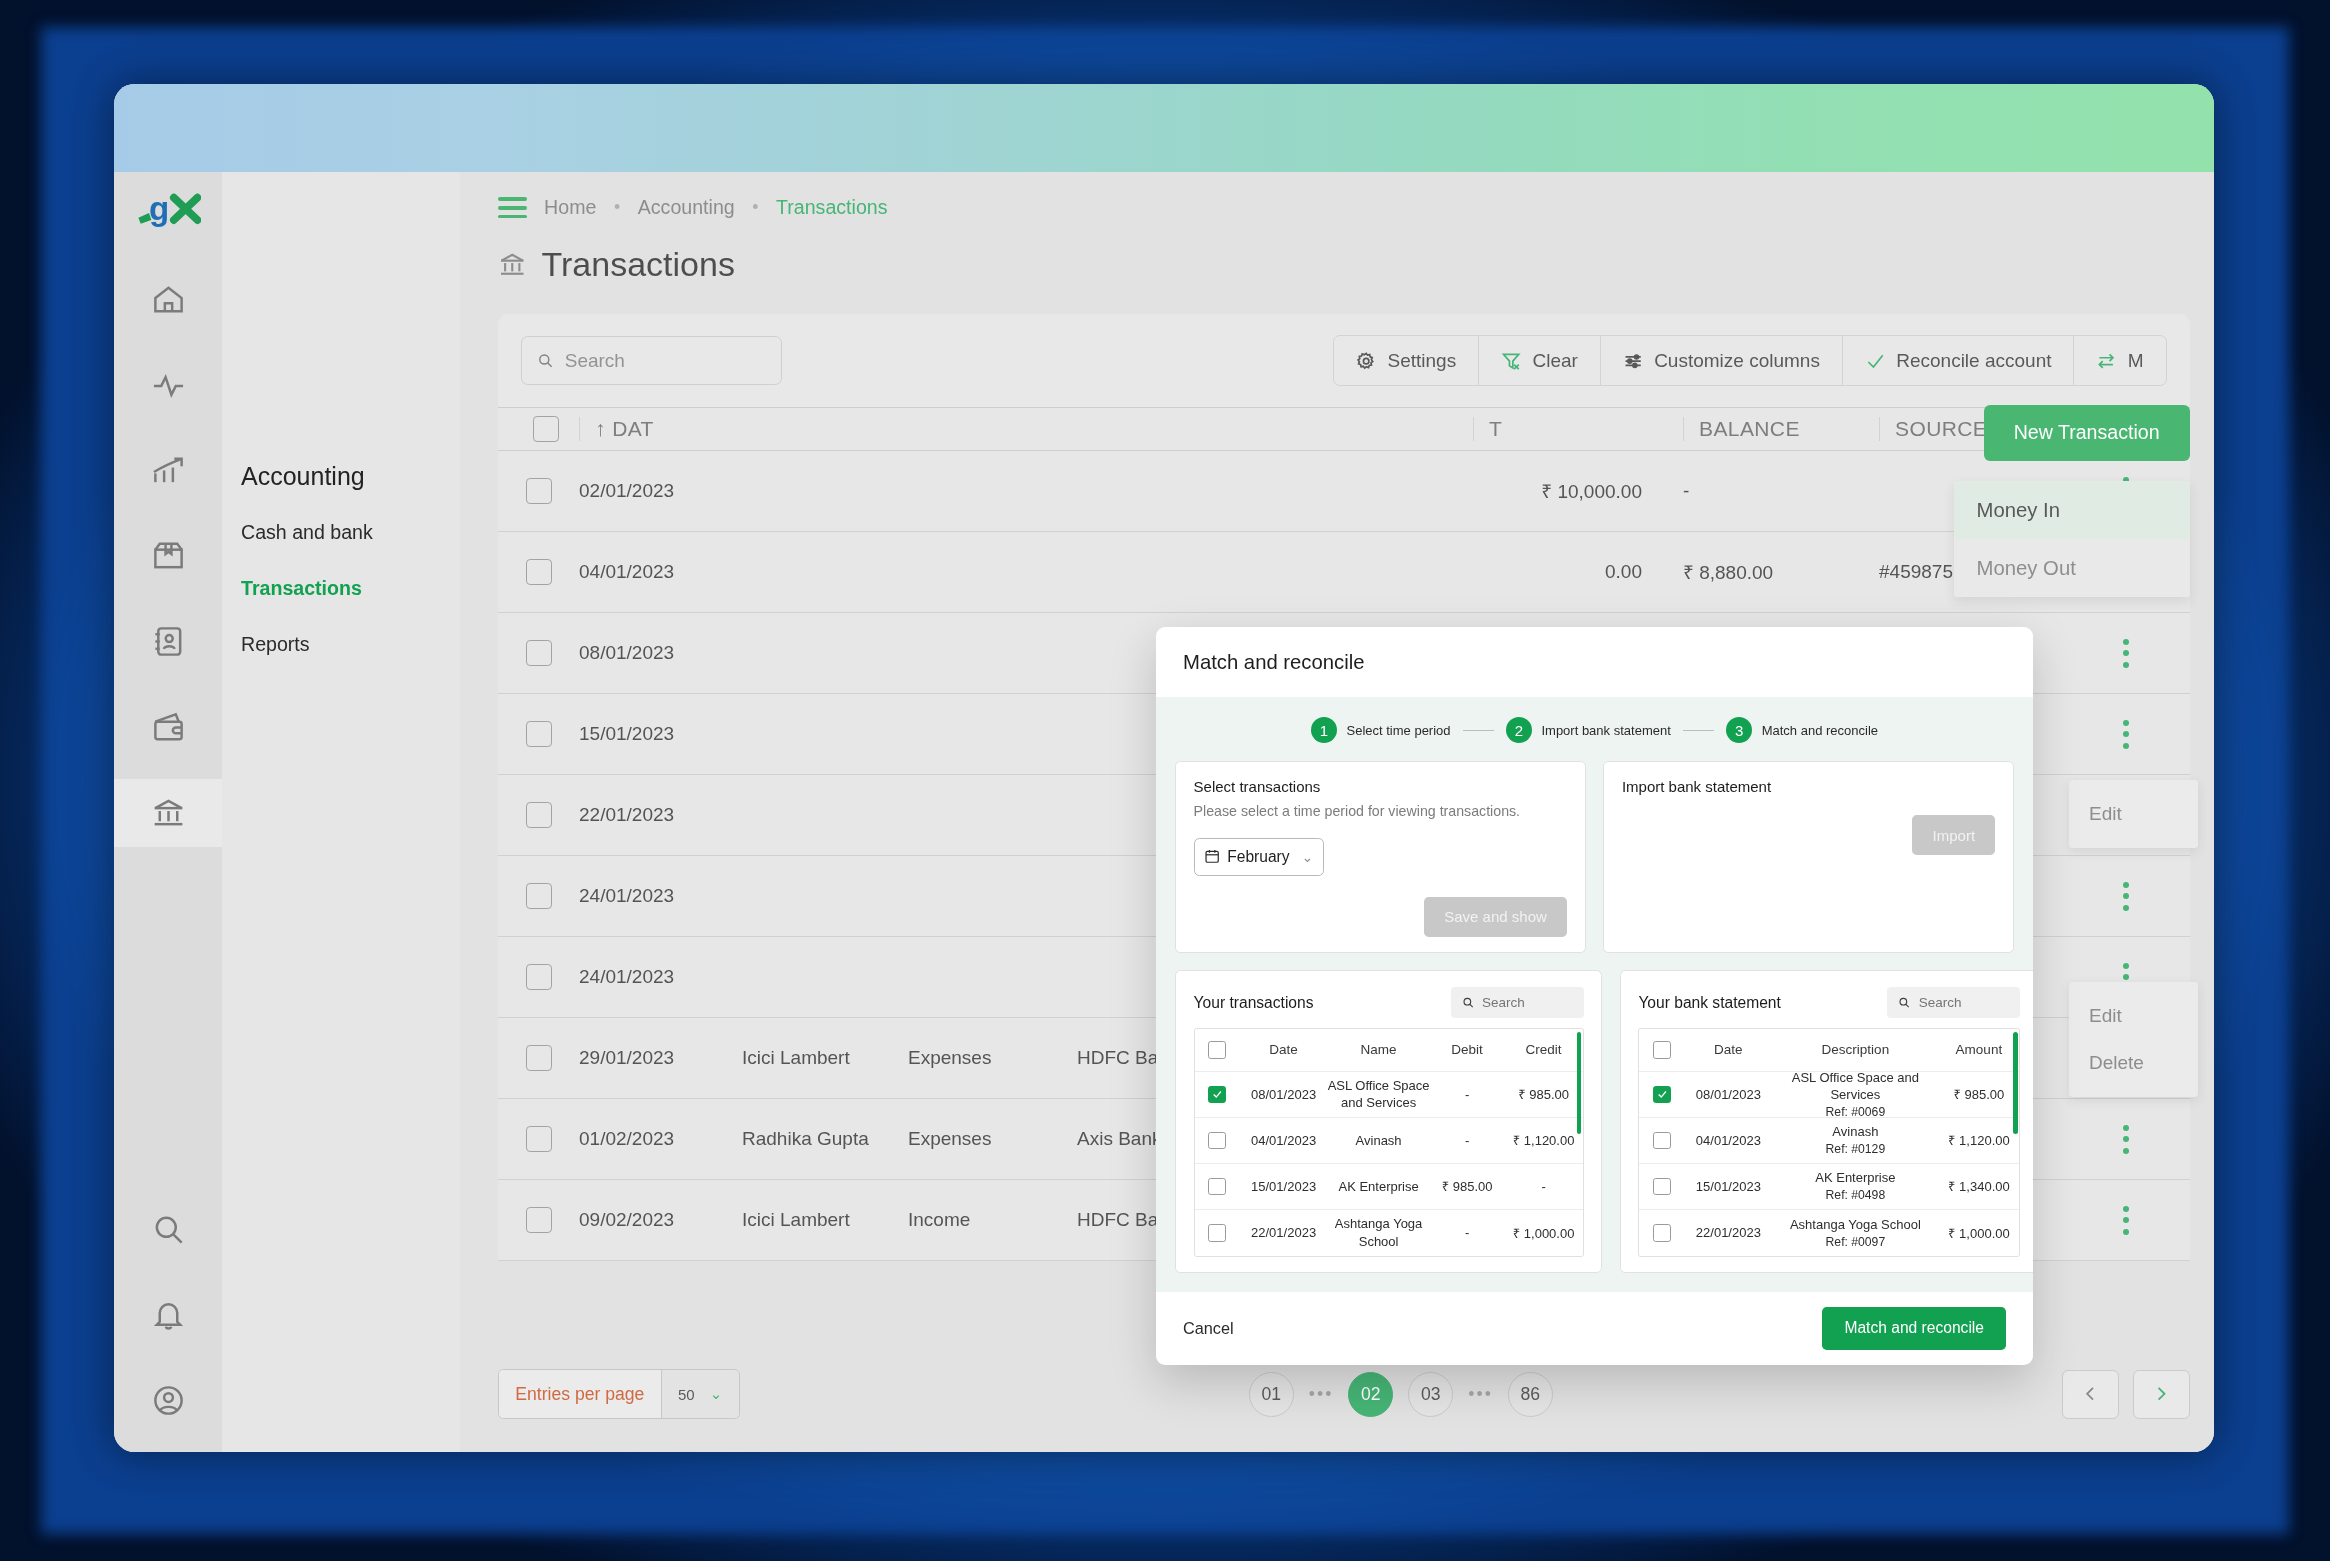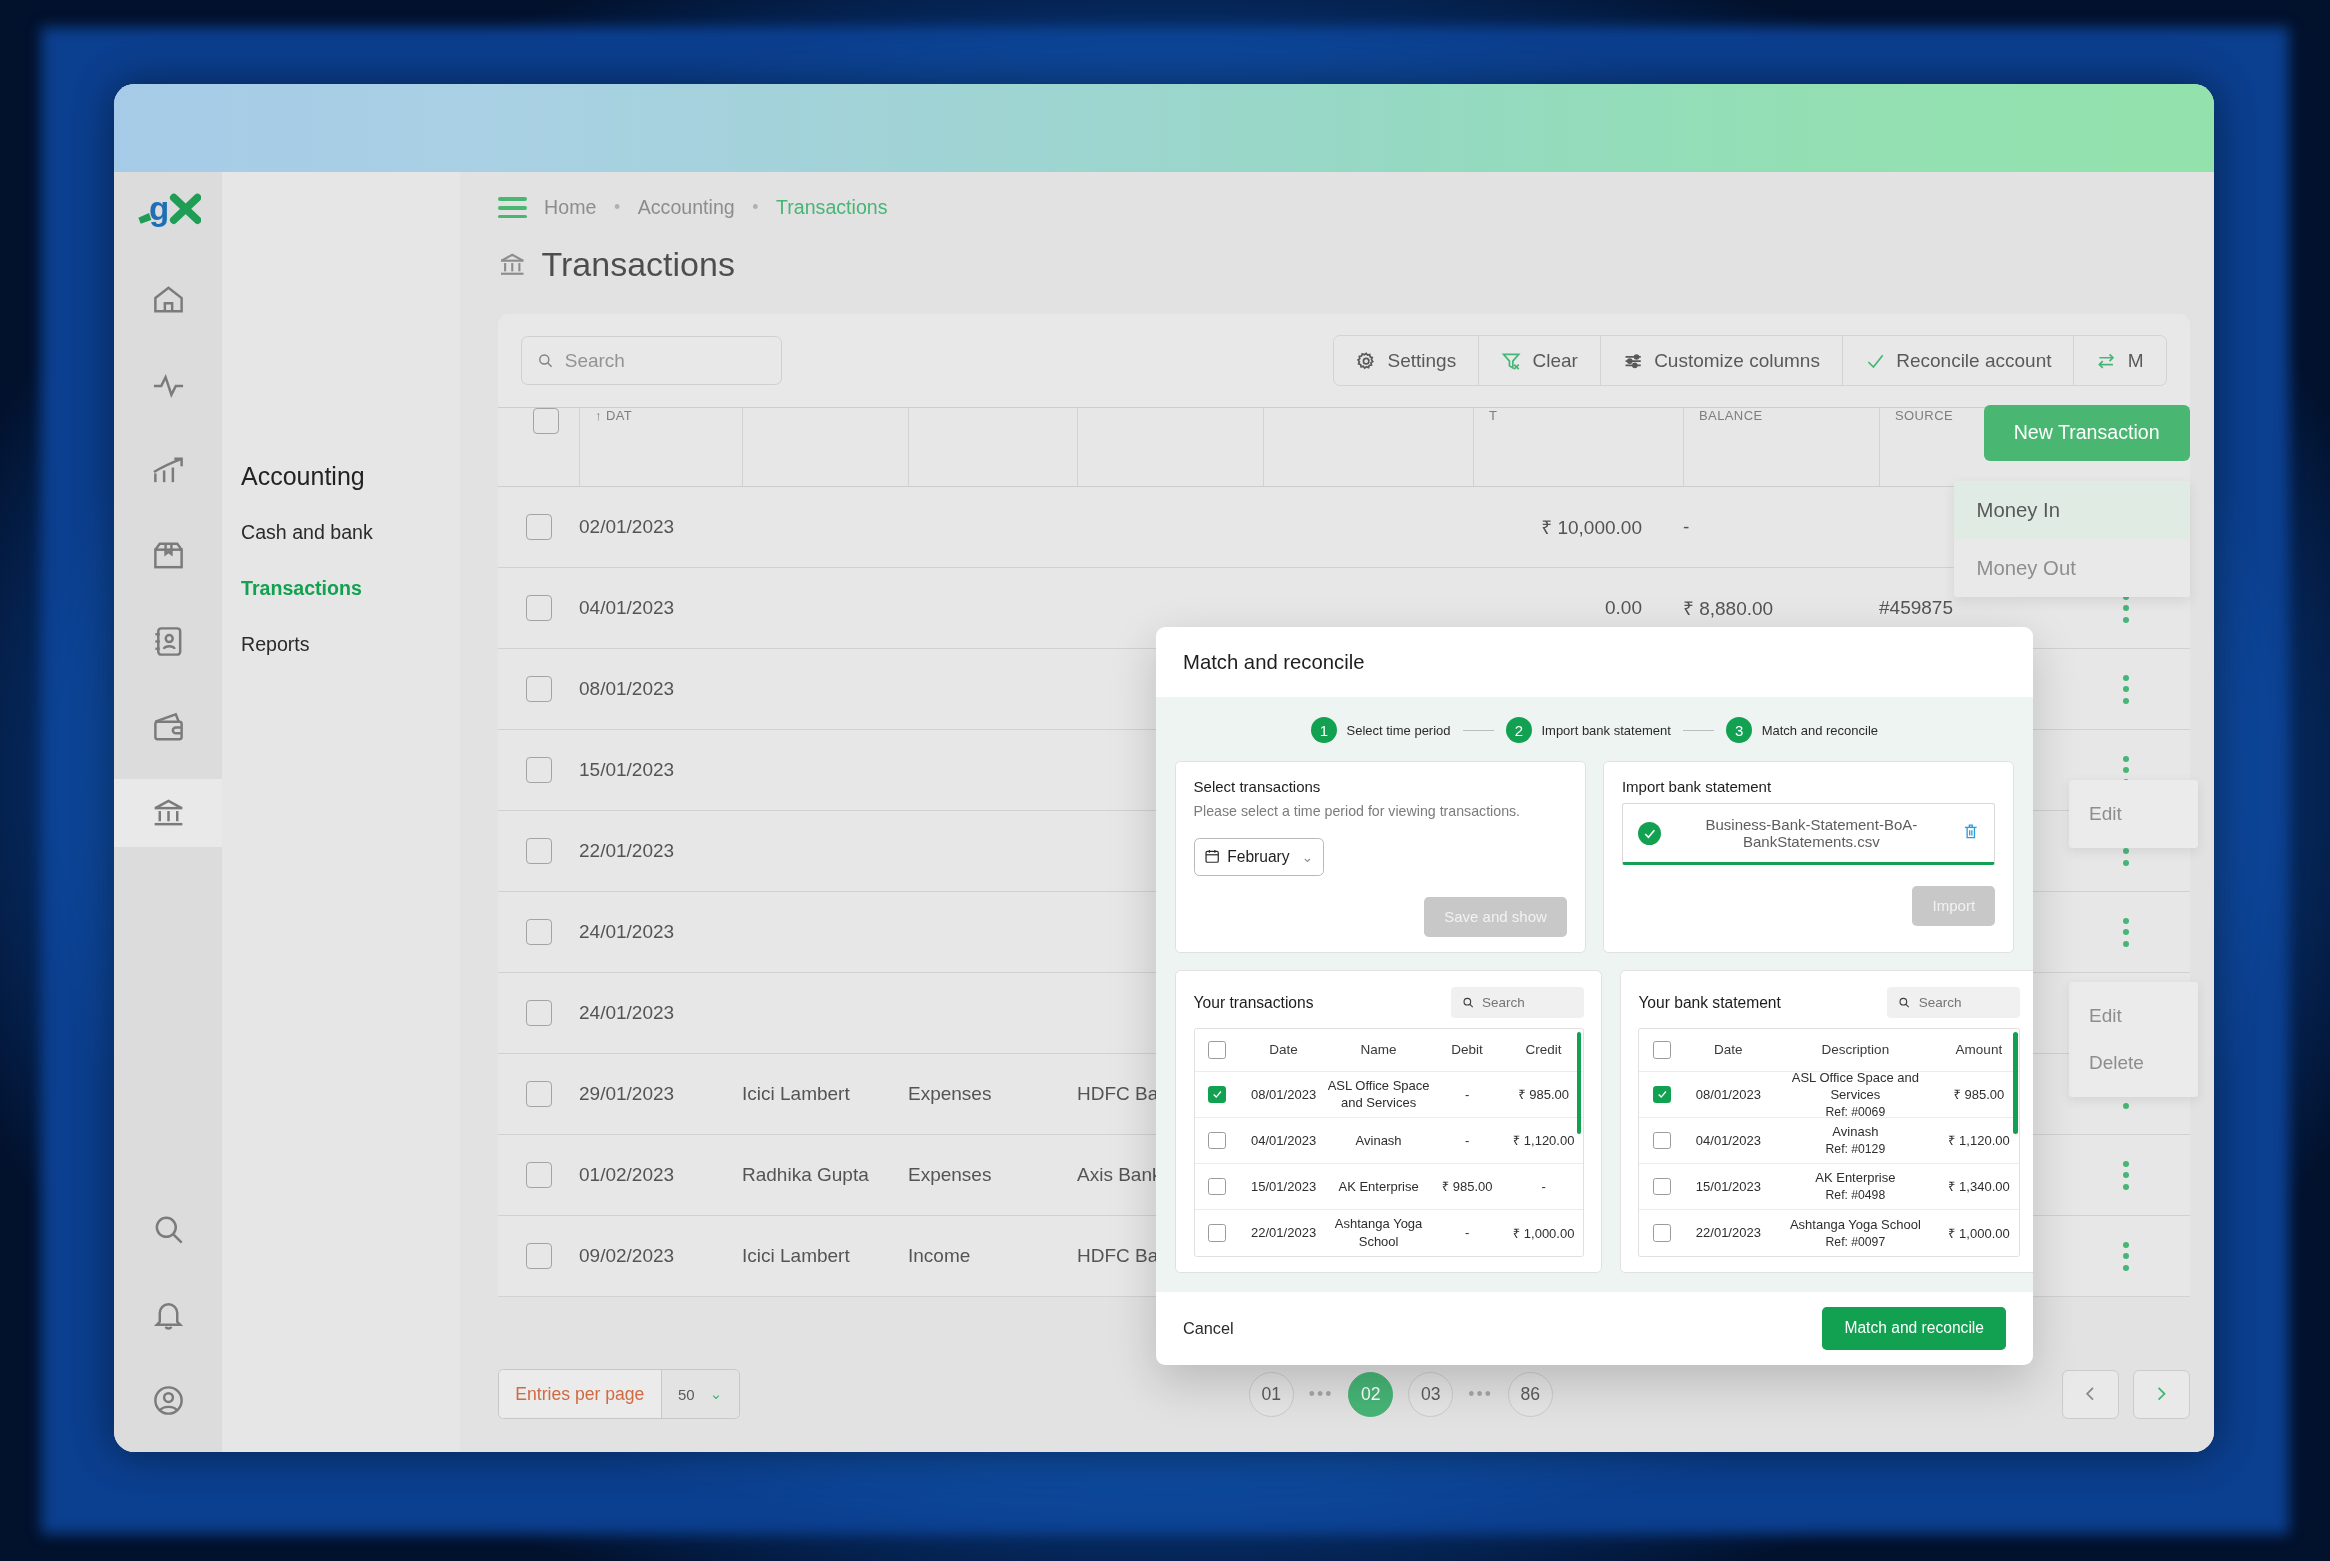--- a/index.html
+++ b/index.html
@@ -127,23 +127,23 @@
     display: flex; align-items: center; gap: 11px; padding: 0 22px; height: 49px;
     font-size: 19px; color: #2b2b2b; border-right: 1px solid #c7c7c7; cursor: pointer;
     white-space: nowrap;
   }
   .tool-btn:last-child { border-right: none; }
   .tool-btn svg { width: 20.3px; height: 20.3px; fill: none; stroke-width: 2; }
 
   
   #tbl { margin: 0 24.4px 0 38px; background: #e0e0e0; }
   #thead {
-    display: flex; height: 80px;
+    display: flex; align-items: center; height: 44px;
     border-top: 1.4px solid #bfbfbf; border-bottom: 1.4px solid #bfbfbf;
-    font-size: 13px; color: #5a5a5a; letter-spacing: 0.4px;
+    font-size: 21px; color: #5a5a5a; letter-spacing: 0.4px;
   }
   #thead .hc { padding-left: 15px; border-left: 1.4px solid #c6c6c6; }
   #thead .hc.first { border-left: none; }
   .chk {
     width: 26px; height: 26px; border: 1.7px solid #8a8a8a; border-radius: 4.1px; background: transparent;
     flex: none; cursor: pointer;
   }
   .row {
     display: flex; align-items: center; height: 81px;
     border-bottom: 1.4px solid #c4c4c4; font-size: 19px; color: #242424;
@@ -784,37 +784,20 @@
               <span class="mname">February</span>
               <span class="chev">⌄</span>
             </div>
             <div class="btn-right">
               <button class="ghost-btn">Save and show</button>
             </div>
           </div>
 
           <div class="panel">
             <h4>Import bank statement</h4>
-            <div id="file-box">
-              <span id="file-ok">
-                <svg viewBox="0 0 24 24">
-                    <polyline points="4,13 10,19 21,6"></polyline>
-                  </svg>
-              </span>
-              <span id="file-name">Business-Bank-Statement-BoA-BankStatements.csv</span>
-              <span id="file-del">
-                <svg viewBox="0 0 24 24">
-                    <polyline points="4,6 20,6"></polyline>
-                    <path d="M7 6 V20 H17 V6"></path>
-                    <path d="M10 3 H14 V6 H10 Z"></path>
-                    <line x1="10.5" y1="10" x2="10.5" y2="17"></line>
-                    <line x1="13.5" y1="10" x2="13.5" y2="17"></line>
-                  </svg>
-              </span>
-            </div>
             <div class="btn-right">
               <button class="ghost-btn">Import</button>
             </div>
           </div>
         </div>
 
         <div class="panel-row" style="margin-top:17.6px">
 
           <div class="panel">
             <div class="mini-head">

